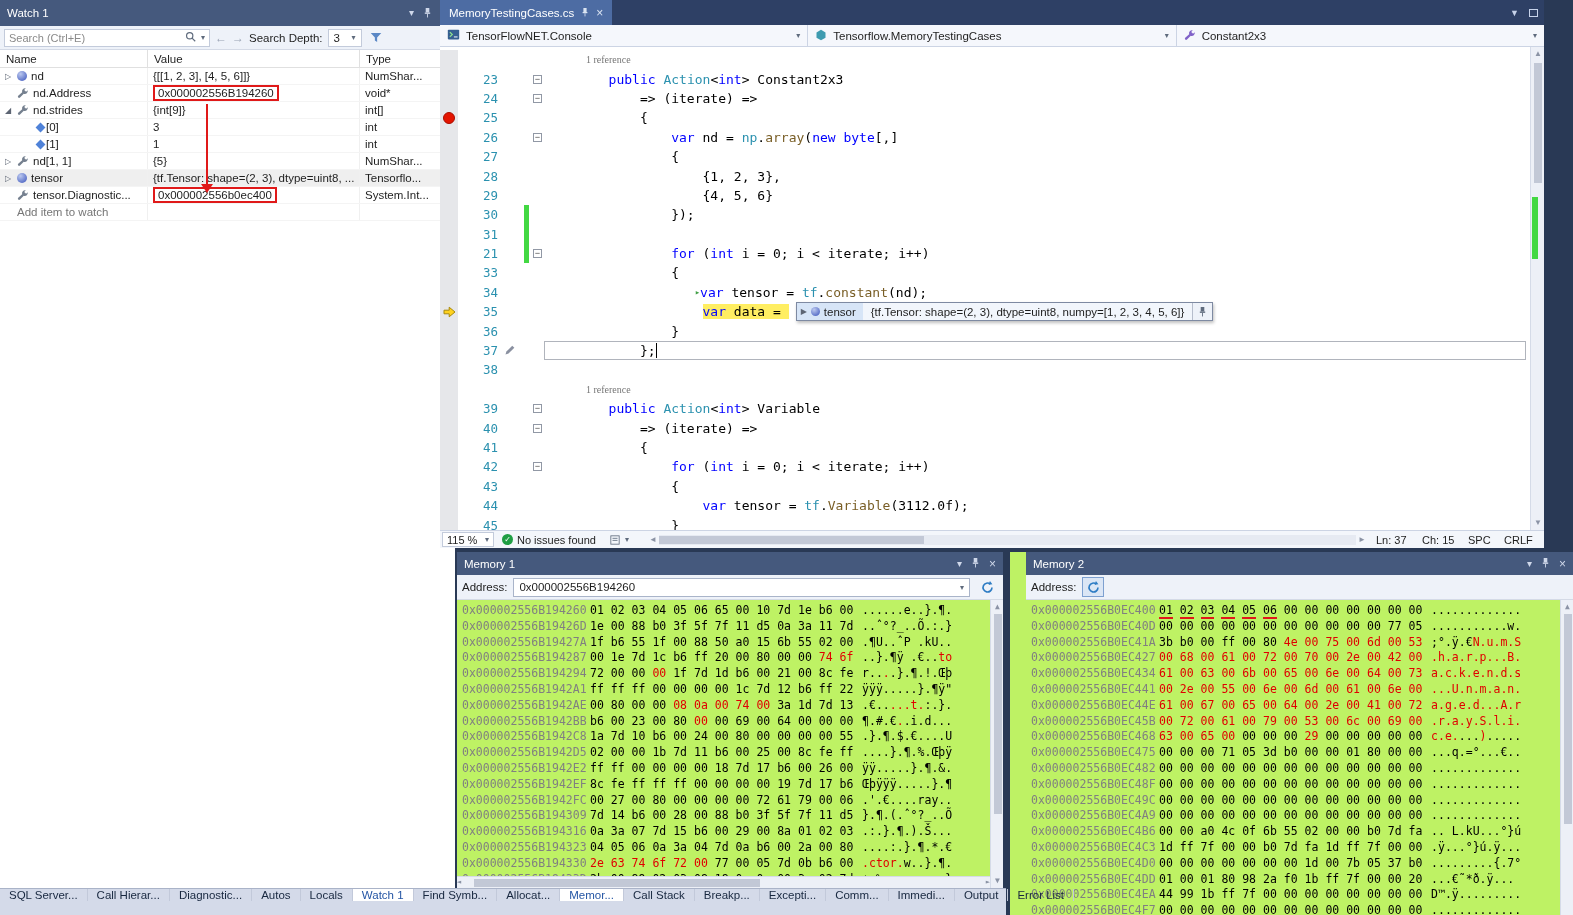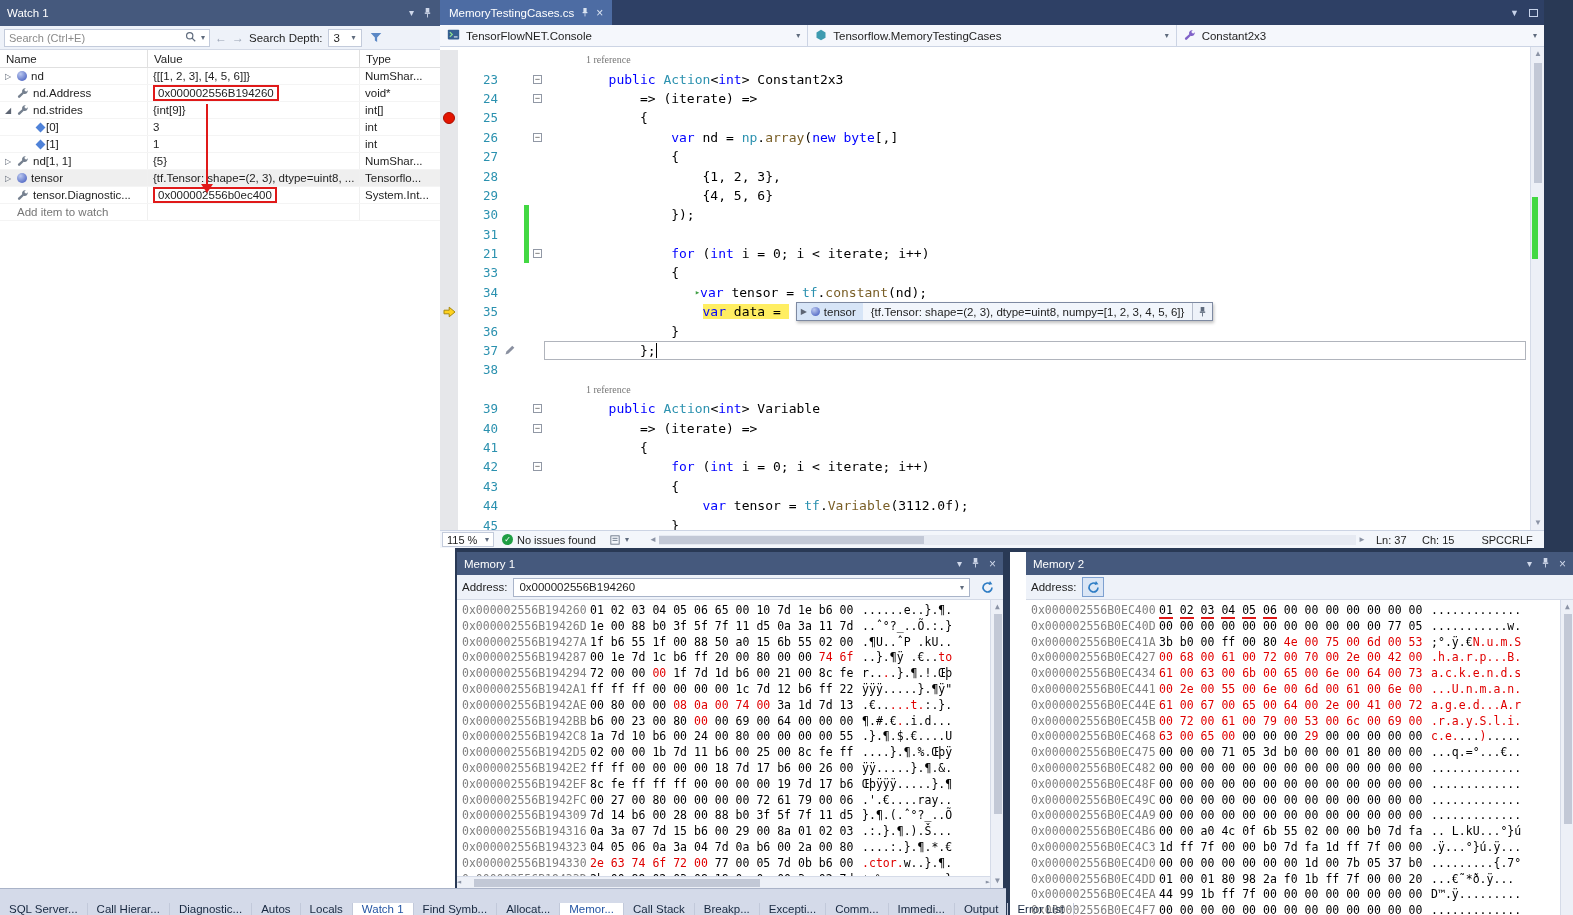--- a/index.html
+++ b/index.html
@@ -78,42 +78,42 @@
   .zoom-box{width:52px;height:15px;background:#fff;border:1px solid #c3cbdb;display:flex;align-items:center;justify-content:space-between;padding:0 4px;margin-right:8px;}
   .health{display:flex;align-items:center;gap:4px;margin-right:14px;}
   .check-circle{width:11px;height:11px;border-radius:50%;background:#1f9e44;color:#fff;font-size:8px;line-height:11px;text-align:center;}
   .doc-ico{display:flex;align-items:center;gap:2px;margin-right:10px;color:#5f6b7d;}
   .hscroll{flex:1;display:flex;align-items:center;margin:0 10px;color:#8b93a5;font-size:8px;}
   .hscroll .track{flex:1;height:10px;background:#e6eaf2;position:relative;margin:0 2px;}
   .hscroll .thumb{position:absolute;left:0;top:1px;height:8px;width:38%;background:#c2c8d6;}
   .stat{width:46px;flex:none;}
 
   
-  .mem-panel{position:absolute;background:#ffffff;display:flex;flex-direction:column;overflow:hidden;}
+  .mem-panel{position:absolute;background:#bef264;display:flex;flex-direction:column;overflow:hidden;}
   #mem1{left:457px;top:552px;width:546px;height:336px;}
   #mem2{left:1010px;top:552px;width:563px;height:363px;padding-left:16px;}
   .mem-addr-row{height:25px;background:#eef2f9;display:flex;align-items:center;padding:0 5px;gap:6px;border-bottom:1px solid #d4dae6;font-size:11.5px;color:#1e1e1e;flex:none;}
   .mem-input{flex:1;height:19px;background:#fff;border:1px solid #a9b4c9;display:flex;align-items:center;padding:0 5px;white-space:nowrap;overflow:hidden;}
   .mem-input .dd{margin-left:auto;}
   .refresh-btn{width:22px;height:20px;display:flex;align-items:center;justify-content:center;}
   .refresh-btn.boxed{border:1px solid #7da0d0;background:#dbe6f5;}
   .mem-body{flex:1;position:relative;overflow:hidden;font-family:"DejaVu Sans Mono","Liberation Mono",monospace;font-size:11.5px;line-height:15.8px;padding:3px 0 0 5px;}
   .mem-row{display:flex;white-space:pre;}
   .mem-addr{color:#808080;width:128px;flex:none;}
   .mem-hex{width:272px;flex:none;color:#000;}
   .mem-ascii{color:#000;}
   .redb{color:#e00000;}
   .ulb{border-bottom:2px solid #e01919;}
   .mem-vscroll{position:absolute;right:0;top:0;bottom:0;width:13px;background:#edf0f7;border-left:1px solid #d5dbe8;}
   .mem-hscroll{position:absolute;left:0;right:13px;bottom:0;height:12px;background:#edf0f7;border-top:1px solid #d5dbe8;display:flex;align-items:center;color:#8b93a5;font-size:7px;}
   .mem-hscroll .track{flex:1;height:8px;position:relative;margin:0 2px;}
   .mem-hscroll .thumb{position:absolute;left:2%;top:0;height:8px;width:55%;background:#c2c8d6;}
 
   
-  #btabs{position:absolute;left:0;top:888px;width:1006px;height:27px;background:#d4dae9;border-top:1px solid #aab3c8;display:flex;align-items:flex-end;font-size:11.5px;color:#17273f;}
+  #btabs{position:absolute;left:0;top:888px;width:1006px;height:27px;background:#d4dae9;border-top:1px solid #aab3c8;display:flex;align-items:flex-start;font-size:11.5px;color:#17273f;}
   .btab{display:flex;align-items:center;padding:0 9px;border-right:1px solid #c2c9da;white-space:nowrap;}
   .btab.active{background:#fff;color:#2455a4;}
   .btab-gap{width:6px;}
 </style>
 </head>
 <body>
 
 <div id="root">
 
   <section id="watch">
@@ -611,21 +611,21 @@
       </div>
       <div class="hscroll">
         <span>◄</span>
         <div class="track">
             <div class="thumb"></div>
           </div>
         <span>►</span>
       </div>
       <span class="stat">Ln: 37</span>
       <span class="stat">Ch: 15</span>
-      <span class="stat" style="width:36px;text-align:right;">SPC</span>
+      <span class="stat" style="width:36px;">SPC</span>
       <span class="stat" style="width:38px;">CRLF</span>
     </div>
   </section>
 
   <section class="mem-panel" id="mem1">
     <div class="panel-title" style="height:23px;">
       <span>Memory 1</span>
       <span class="t-icons">
         <span class="ti">▾</span>
         <span class="ti"><svg width="9" height="11" viewBox="0 0 10 12">

